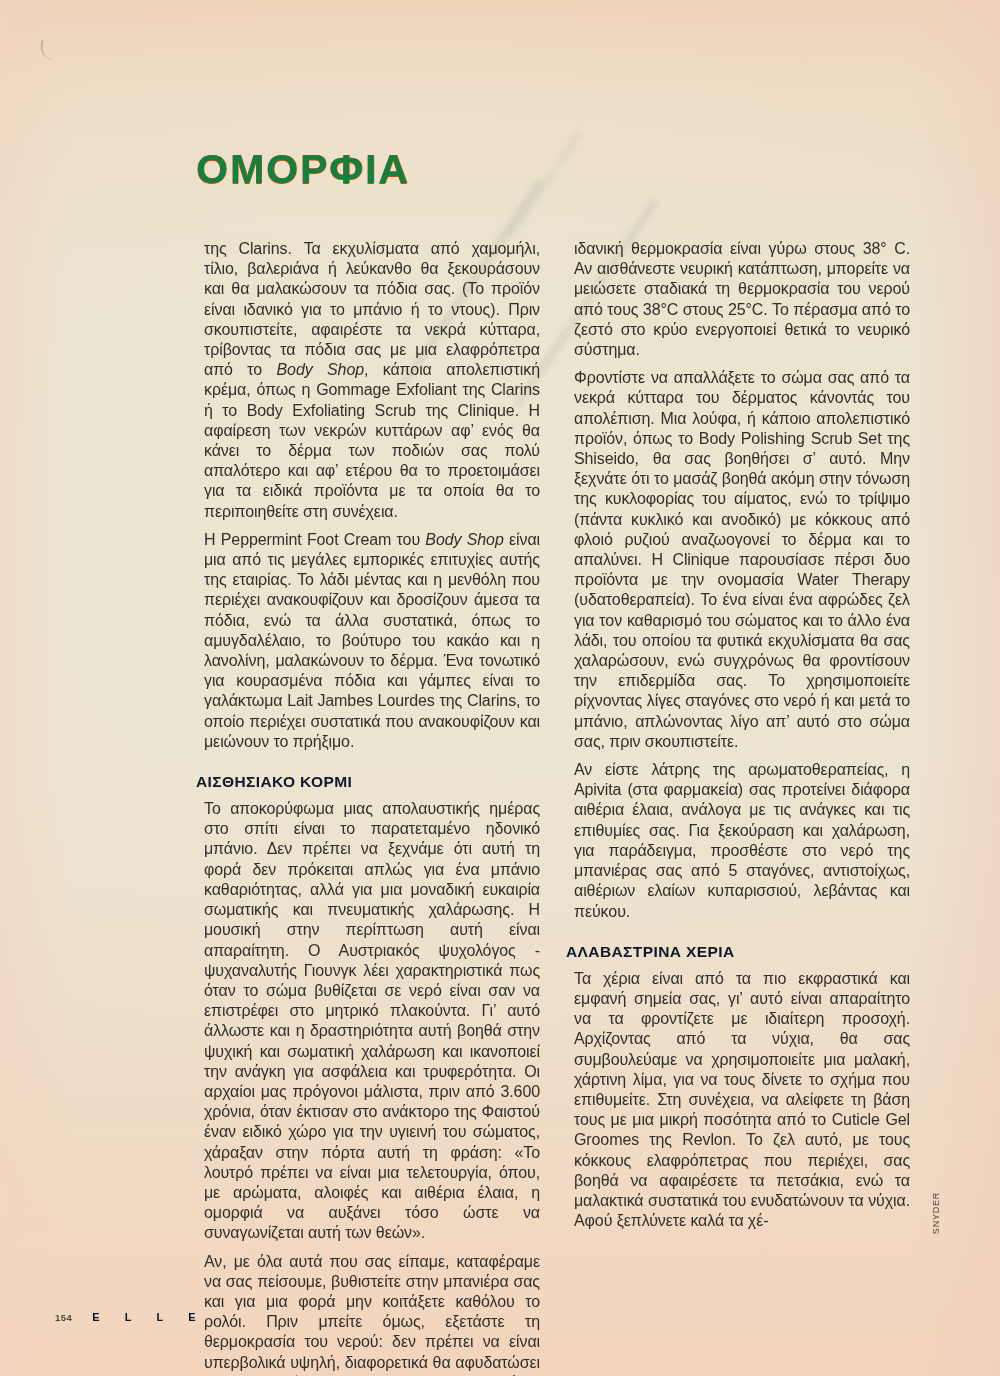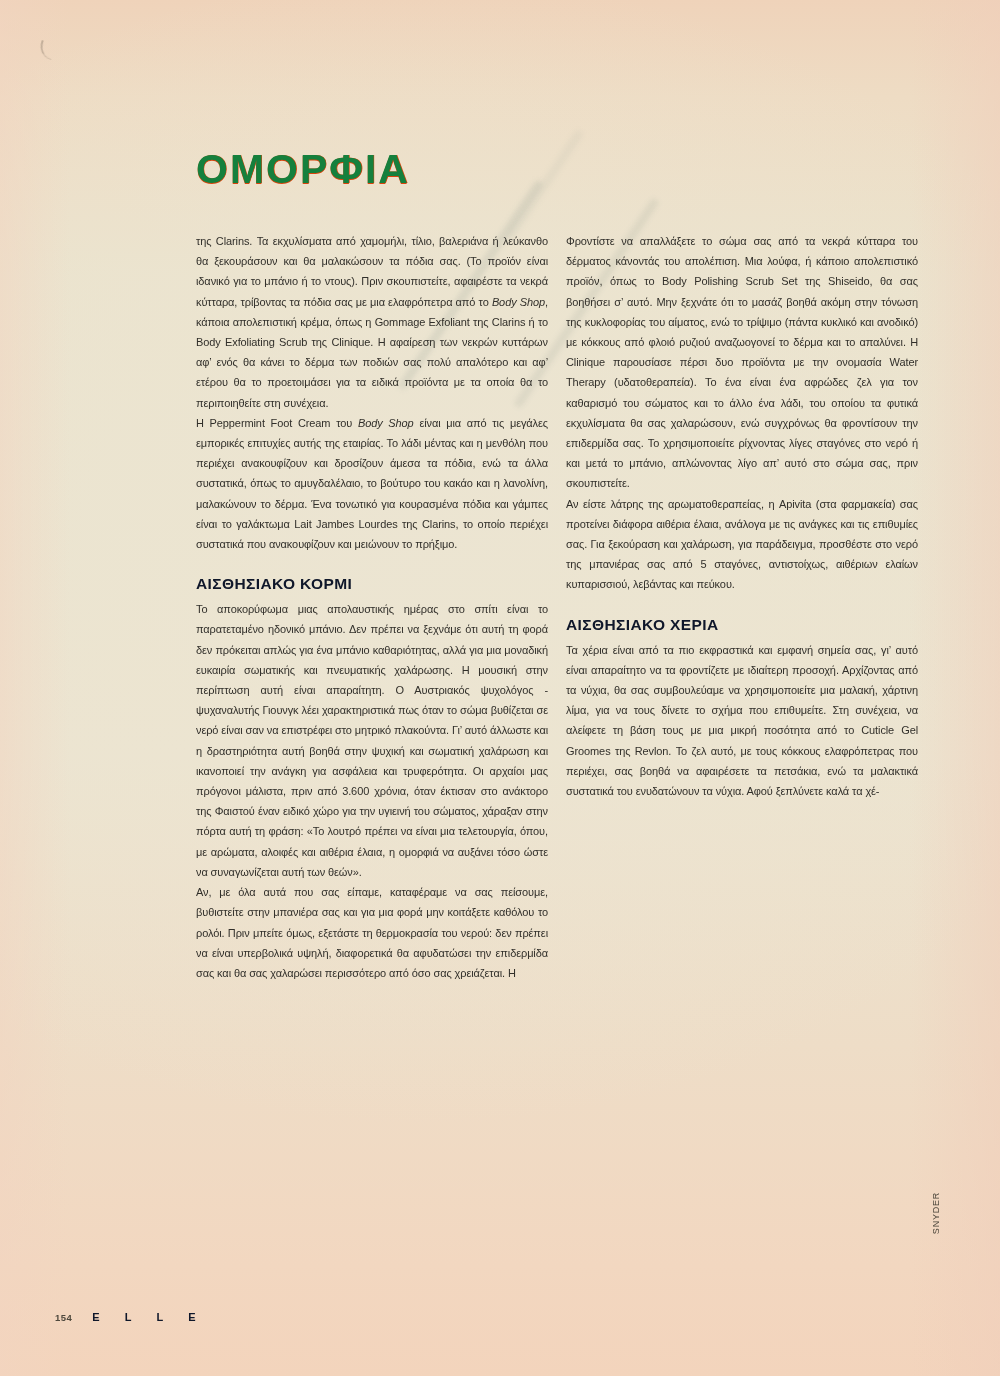--- a/index.html
+++ b/index.html
@@ -54,23 +54,23 @@
   .columns {
     position: absolute;
     left: 196px; top: 231px;
     width: 722px;
     display: flex;
     gap: 18px;
   }
   .column { width: 352px; color: #312f2a; }
 
   .column p {
-    margin: 0;
+    margin: 8px;
     text-align: justify;
-    font-size: 11px;
+    font-size: 16px;
     line-height: 20.2px;
     letter-spacing: -0.1px;
   }
   .column p i { font-style: italic; }
 
   .column h3 {
     margin: 21px 0 6px 0;
     font-size: 15.5px;
     font-weight: bold;
     letter-spacing: 0.4px;
@@ -127,23 +127,24 @@
 
   <div class="columns">
     <div class="column">
         <p>της Clarins. Τα εκχυλίσματα από χαμομήλι, τίλιο, βαλεριάνα ή λεύκανθο θα ξεκουράσουν και θα μαλακώσουν τα πόδια σας. (Το προϊόν είναι ιδανικό για το μπάνιο ή το ντους). Πριν σκουπιστείτε, αφαιρέστε τα νεκρά κύτταρα, τρίβοντας τα πόδια σας με μια ελαφρόπετρα από το <i>Body Shop</i>, κάποια απολεπιστική κρέμα, όπως η Gommage Exfoliant της Clarins ή το Body Exfoliating Scrub της Clinique. Η αφαίρεση των νεκρών κυττάρων αφ’ ενός θα κάνει το δέρμα των ποδιών σας πολύ απαλότερο και αφ’ ετέρου θα το προετοιμάσει για τα ειδικά προϊόντα με τα οποία θα το περιποιηθείτε στη συνέχεια.</p>
         <p>Η Peppermint Foot Cream του <i>Body Shop</i> είναι μια από τις μεγάλες εμπορικές επιτυχίες αυτής της εταιρίας. Το λάδι μέντας και η μενθόλη που περιέχει ανακουφίζουν και δροσίζουν άμεσα τα πόδια, ενώ τα άλλα συστατικά, όπως το αμυγδαλέλαιο, το βούτυρο του κακάο και η λανολίνη, μαλακώνουν το δέρμα. Ένα τονωτικό για κουρασμένα πόδια και γάμπες είναι το γαλάκτωμα Lait Jambes Lourdes της Clarins, το οποίο περιέχει συστατικά που ανακουφίζουν και μειώνουν το πρήξιμο.</p>
         <h3>ΑΙΣΘΗΣΙΑΚΟ ΚΟΡΜΙ</h3>
         <p>Το αποκορύφωμα μιας απολαυστικής ημέρας στο σπίτι είναι το παρατεταμένο ηδονικό μπάνιο. Δεν πρέπει να ξεχνάμε ότι αυτή τη φορά δεν πρόκειται απλώς για ένα μπάνιο καθαριότητας, αλλά για μια μοναδική ευκαιρία σωματικής και πνευματικής χαλάρωσης. Η μουσική στην περίπτωση αυτή είναι απαραίτητη. Ο Αυστριακός ψυχολόγος - ψυχαναλυτής Γιουνγκ λέει χαρακτηριστικά πως όταν το σώμα βυθίζεται σε νερό είναι σαν να επιστρέφει στο μητρικό πλακούντα. Γι’ αυτό άλλωστε και η δραστηριότητα αυτή βοηθά στην ψυχική και σωματική χαλάρωση και ικανοποιεί την ανάγκη για ασφάλεια και τρυφερότητα. Οι αρχαίοι μας πρόγονοι μάλιστα, πριν από 3.600 χρόνια, όταν έκτισαν στο ανάκτορο της Φαιστού έναν ειδικό χώρο για την υγιεινή του σώματος, χάραξαν στην πόρτα αυτή τη φράση: «Το λουτρό πρέπει να είναι μια τελετουργία, όπου, με αρώματα, αλοιφές και αιθέρια έλαια, η ομορφιά να αυξάνει τόσο ώστε να συναγωνίζεται αυτή των θεών».</p>
         <p>Αν, με όλα αυτά που σας είπαμε, καταφέραμε να σας πείσουμε, βυθιστείτε στην μπανιέρα σας και για μια φορά μην κοιτάξετε καθόλου το ρολόι. Πριν μπείτε όμως, εξετάστε τη θερμοκρασία του νερού: δεν πρέπει να είναι υπερβολικά υψηλή, διαφορετικά θα αφυδατώσει την επιδερμίδα σας και θα σας χαλαρώσει περισσότερο από όσο σας χρειάζεται. Η</p>
       </div>
     <div class="column">
+        <p>ιδανική θερμοκρασία είναι γύρω στους 38° C. Αν αισθάνεστε νευρική κατάπτωση, μπορείτε να μειώσετε σταδιακά τη θερμοκρασία του νερού από τους 38°C στους 25°C. Το πέρασμα από το ζεστό στο κρύο ενεργοποιεί θετικά το νευρικό σύστημα.</p>
         <p>Φροντίστε να απαλλάξετε το σώμα σας από τα νεκρά κύτταρα του δέρματος κάνοντάς του απολέπιση. Μια λούφα, ή κάποιο απολεπιστικό προϊόν, όπως το Body Polishing Scrub Set της Shiseido, θα σας βοηθήσει σ’ αυτό. Μην ξεχνάτε ότι το μασάζ βοηθά ακόμη στην τόνωση της κυκλοφορίας του αίματος, ενώ το τρίψιμο (πάντα κυκλικό και ανοδικό) με κόκκους από φλοιό ρυζιού αναζωογονεί το δέρμα και το απαλύνει. Η Clinique παρουσίασε πέρσι δυο προϊόντα με την ονομασία Water Therapy (υδατοθεραπεία). Το ένα είναι ένα αφρώδες ζελ για τον καθαρισμό του σώματος και το άλλο ένα λάδι, του οποίου τα φυτικά εκχυλίσματα θα σας χαλαρώσουν, ενώ συγχρόνως θα φροντίσουν την επιδερμίδα σας. Το χρησιμοποιείτε ρίχνοντας λίγες σταγόνες στο νερό ή και μετά το μπάνιο, απλώνοντας λίγο απ’ αυτό στο σώμα σας, πριν σκουπιστείτε.</p>
         <p>Αν είστε λάτρης της αρωματοθεραπείας, η Apivita (στα φαρμακεία) σας προτείνει διάφορα αιθέρια έλαια, ανάλογα με τις ανάγκες και τις επιθυμίες σας. Για ξεκούραση και χαλάρωση, για παράδειγμα, προσθέστε στο νερό της μπανιέρας σας από 5 σταγόνες, αντιστοίχως, αιθέριων ελαίων κυπαρισσιού, λεβάντας και πεύκου.</p>
-        <h3>ΑΙΣΘΗΣΙΑΚΟ ΧΕΡΙΑ</h3>
+        <h3>ΑΛΑΒΑΣΤΡΙΝΑ ΧΕΡΙΑ</h3>
         <p>Τα χέρια είναι από τα πιο εκφραστικά και εμφανή σημεία σας, γι’ αυτό είναι απαραίτητο να τα φροντίζετε με ιδιαίτερη προσοχή. Αρχίζοντας από τα νύχια, θα σας συμβουλεύαμε να χρησιμοποιείτε μια μαλακή, χάρτινη λίμα, για να τους δίνετε το σχήμα που επιθυμείτε. Στη συνέχεια, να αλείφετε τη βάση τους με μια μικρή ποσότητα από το Cuticle Gel Groomes της Revlon. Το ζελ αυτό, με τους κόκκους ελαφρόπετρας που περιέχει, σας βοηθά να αφαιρέσετε τα πετσάκια, ενώ τα μαλακτικά συστατικά του ενυδατώνουν τα νύχια. Αφού ξεπλύνετε καλά τα χέ-</p>
       </div>
   </div>
 
   <div class="photo-credit">SNYDER</div>
 
   <div class="footer">
     <span class="page-number">154</span>
     <span class="magazine-letters">ELLE</span>
   </div>

